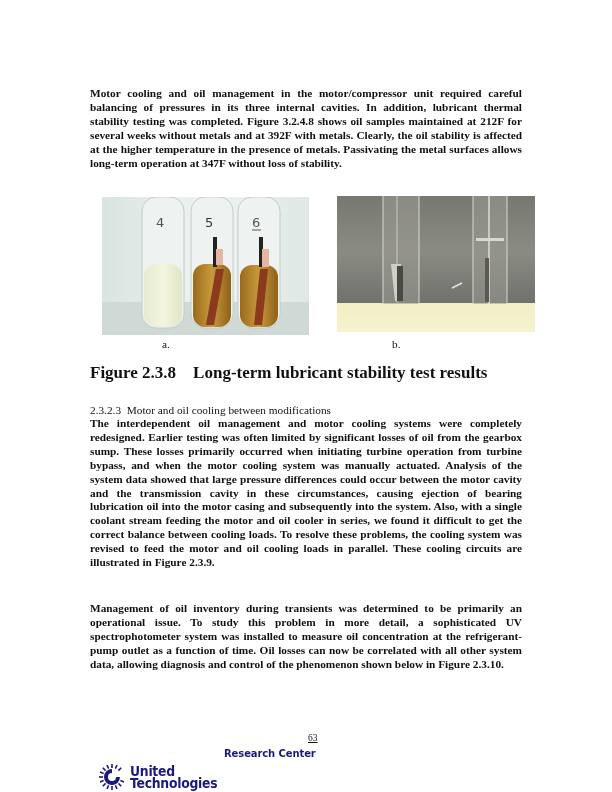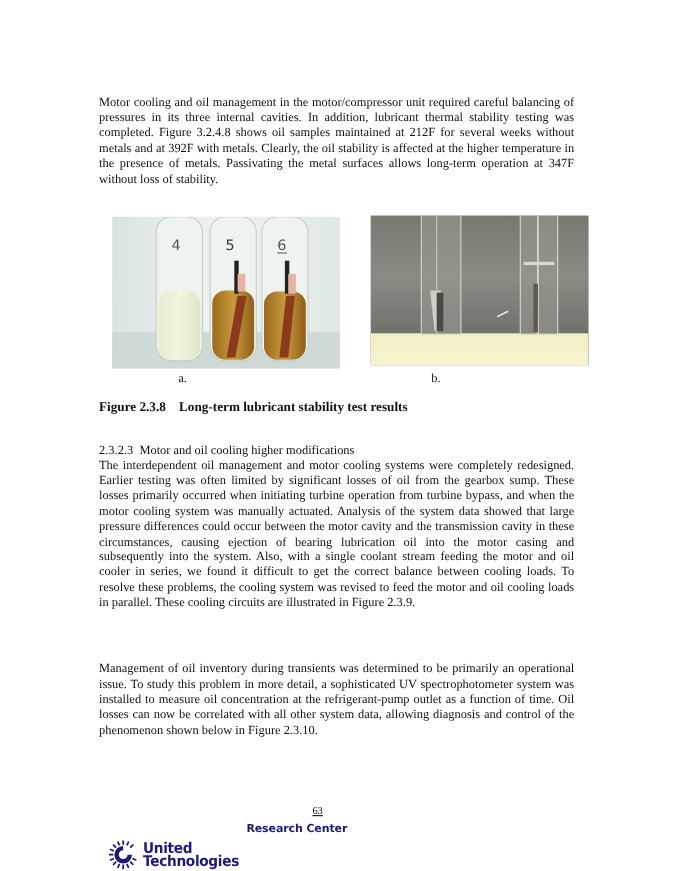--- a/index.html
+++ b/index.html
@@ -16,20 +16,21 @@
       color: #111111;
     }
     .para {
       position: absolute;
       left: 90px;
       width: 432px;
       font-size: 11.3px;
       line-height: 13.9px;
       text-align: justify;
       margin: 0;
+      font-weight: bold;
     }
     .para-last {
       text-align-last: left;
     }
     #p1 { top: 87px; }
     #p2 { top: 417px; }
     #p3 { top: 602px; }
 
     .photo {
       position: absolute;
@@ -53,21 +54,21 @@
       position: absolute;
       font-size: 11.3px;
     }
     #label-a { left: 162px; top: 338px; }
     #label-b { left: 392px; top: 338px; }
 
     #fig-caption {
       position: absolute;
       left: 90px;
       top: 363px;
-      font-size: 12px;
+      font-size: 17px;
       font-weight: bold;
       white-space: pre;
     }
     #section-heading {
       position: absolute;
       left: 90px;
       top: 404px;
       font-size: 11.3px;
       white-space: pre;
     }
@@ -101,21 +102,21 @@
       left: 224px;
       top: 748px;
       font-family: "DejaVu Sans", "Liberation Sans", sans-serif;
       font-weight: bold;
       color: #1a1a7a;
       font-size: 10px;
       letter-spacing: -0.1px;
     }
     #page-number {
       position: absolute;
-      left: 284px;
+      left: 308px;
       top: 733px;
       font-size: 9.5px;
       text-decoration: underline;
     }
   </style>
 </head>
 <body>
 
 <p id="p1" class="para para-last">Motor cooling and oil management in the motor/compressor unit required careful balancing of pressures in its three internal cavities.  In addition, lubricant thermal stability testing was completed.  Figure 3.2.4.8 shows oil samples maintained at 212F for several weeks without metals and at 392F with metals.  Clearly, the oil stability is affected at the higher temperature in the presence of metals.  Passivating the metal surfaces allows long-term operation at 347F without loss of stability.</p>
 
@@ -194,21 +195,21 @@
     <rect x="148" y="62" width="4" height="44" fill="#5a5a52"></rect>
     <line x1="115" y1="92" x2="125" y2="87" stroke="#e8e8e0" stroke-width="1.5"></line>
   </svg>
 </div>
 
 <span id="label-a" class="fig-label">a.</span>
 <span id="label-b" class="fig-label">b.</span>
 
 <div id="fig-caption">Figure 2.3.8    Long-term lubricant stability test results</div>
 
-<div id="section-heading">2.3.2.3  Motor and oil cooling higher modifications</div>
+<div id="section-heading">2.3.2.3  Motor and oil cooling between modifications</div>
 
 <p id="p2" class="para para-last">The interdependent oil management and motor cooling systems were completely redesigned.  Earlier testing was often limited by significant losses of oil from the gearbox sump.  These losses primarily occurred when initiating turbine operation from turbine bypass, and when the motor cooling system was manually actuated.  Analysis of the system data showed that large pressure differences could occur between the motor cavity and the transmission cavity in these circumstances, causing ejection of bearing lubrication oil into the motor casing and subsequently into the system. Also, with a single coolant stream feeding the motor and oil cooler in series, we found it difficult to get the correct balance between cooling loads.  To resolve these problems, the cooling system was revised to feed the motor and oil cooling loads in parallel.  These cooling circuits are illustrated in Figure 2.3.9.</p>
 
 <p id="p3" class="para para-last">Management of oil inventory during transients was determined to be primarily an operational issue.   To study this problem in more detail, a sophisticated UV spectrophotometer system was installed to measure oil concentration at the refrigerant-pump outlet as a function of time.  Oil losses can now be correlated with all other system data, allowing diagnosis and control of the phenomenon shown below in Figure 2.3.10.</p>
 
 <div id="footer-logo">
   <svg id="logo-mark" viewBox="0 0 28 28" xmlns="http://www.w3.org/2000/svg">
     <g fill="#1a1a7a">
       <circle cx="14" cy="14" r="13" fill="none"></circle>
       <path d="M14 6 a8 8 0 1 0 8 8 h-4 a4 4 0 1 1 -4 -4 z"></path>

